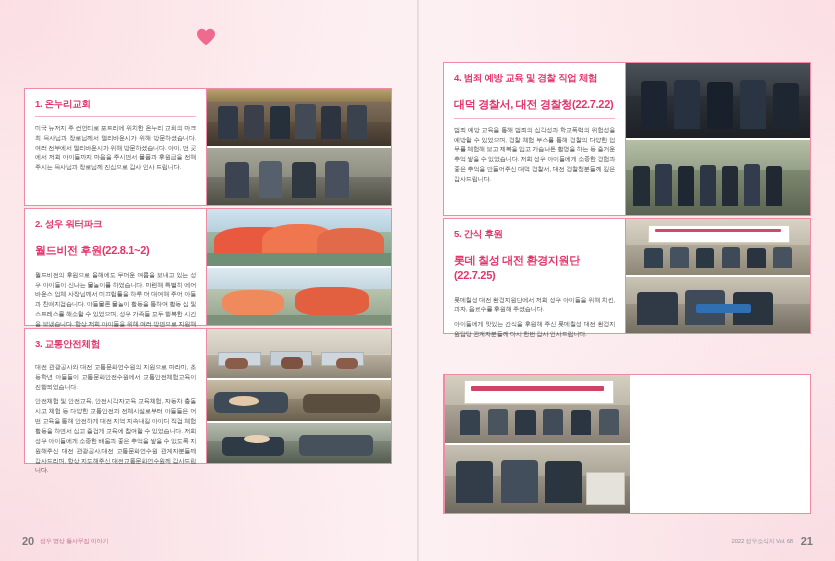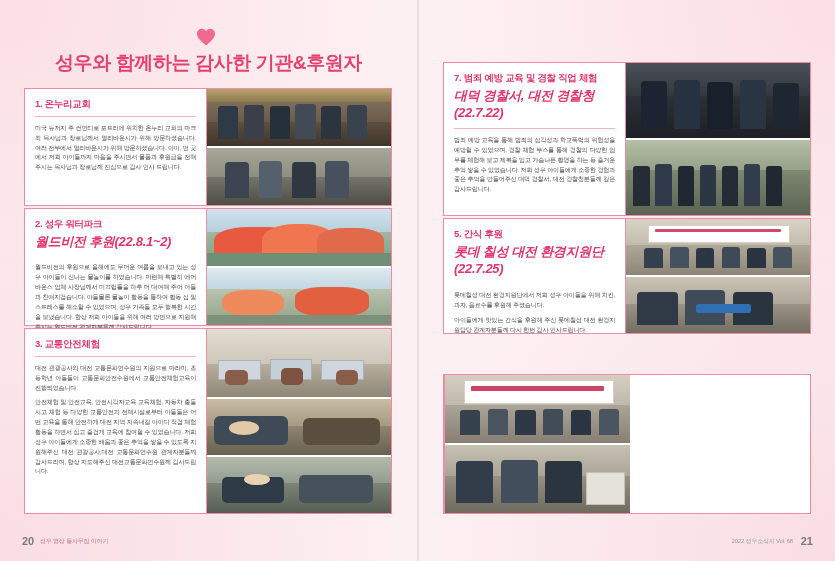--- a/index.html
+++ b/index.html
@@ -86,27 +86,26 @@
     gap: 2px;
   }
   .c-title {
     font-size: 9.5px;
     font-weight: bold;
     color: #e3356a;
     letter-spacing: -0.3px;
     line-height: 1.25;
   }
   .c-sub {
-    margin-top: 3px;
-    font-size: 13px;
+    margin-top: 13px;
+    font-size: 11px;
     font-weight: bold;
     color: #e3356a;
     letter-spacing: -0.3px;
     line-height: 1.35;
-    font-style: italic;
   }
   .rule {
     margin: 6px 0 6px 0;
     height: 1px;
     background: #f3b3c3;
   }
   .c-body {
     font-size: 6.1px;
     color: #4a4a4a;
     line-height: 1.62;
@@ -165,21 +164,20 @@
 </head>
 <body>
 
 <div class="page">
 
   <div class="gutter"></div>
 
   <svg class="heart" viewBox="0 0 24 22">
     <path d="M12 21 C12 21 1 13.5 1 7.2 C1 3.6 3.7 1 7 1 C9.2 1 11 2.2 12 4 C13 2.2 14.8 1 17 1 C20.3 1 23 3.6 23 7.2 C23 13.5 12 21 12 21 Z" fill="#f06a90"></path>
   </svg>
-  <div class="page-title">성우와 함께하는 감사한 기관&amp;후원자</div>
 
   <div class="card" style="left:24px; top:88px; width:368px; height:118px;">
     <div class="textcol" style="width:182px;border-radius:29px;">
       <div class="c-title">1. 온누리교회</div>
       <div class="rule"></div>
       <div class="c-body">미국 뉴저지 주 컨연티로 포트리에 위치한 온누리 교회의 마크 최 목사님과 장로님께서 멀리바운시가 위해 방문하셨습니다. 여러 전부에서 멀리바운시가 위해 방문하셨습니다. 아이, 먼 곳에서 저희 아이들까지 마음을 주시면서 물품과 후원금을 전해 주시는 목사님과 장로님께 진심으로 감사 인사 드립니다.</div>
     </div>
     <div class="imgcol" style="width:186px;">
       <div class="photo" style="background:#6d5c4e;">
         <div class="sky" style="height:58%; background:linear-gradient(#8a7a66,#6a5a48);"></div>
@@ -222,21 +220,21 @@
       <div class="photo" style="background:#cfdbe2;">
         <div class="sky" style="height:36%; background:linear-gradient(#dde9ef,#c3d6e0);"></div>
         <div class="ground" style="height:64%; background:linear-gradient(#b9c4ae,#8fa188);"></div>
         <div class="blob" style="left:8%; top:38%; width:34%; height:46%; background:#ef8a5c; border-radius:40%;"></div>
         <div class="blob" style="left:48%; top:34%; width:40%; height:50%; background:#e2603f; border-radius:36%;"></div>
         <div class="bar" style="left:0; top:82%; width:100%; height:18%; background:#7d9079;"></div>
       </div>
     </div>
   </div>
 
-  <div class="card" style="left:24px; top:328px; width:368px; height:186px;">
+  <div class="card" style="left:24px; top:328px; width:368px; height:136px;">
     <div class="textcol" style="width:182px;">
       <div class="c-title">3. 교통안전체험</div>
       <div class="rule"></div>
       <div class="c-body">대전 관광공사와 대전 교통문화연수원의 지원으로 마라미, 초등학년 아들들이 교통문화안전수원에서 교통안전체험교육이 진행되었습니다.</div>
       <div class="c-body p2">안전체험 및 안전교육, 안전시각자교육 교육체험, 자동차 충돌시고 체험 등 다양한 교통안전과 전체시설로부터 아들들은 어떤 교육을 통해 안전하게 대전 지역 지속내길 아이디 적검 체험 활동을 하면서 심고 즐겁게 교육에 참여할 수 있었습니다. 저희 성우 아이들에게 소중한 배움과 좋은 추억을 쌓을 수 있도록 지원해주신 대전 관광공사,대전 교통문화연수원 관계자분들께 감사드리며, 항상 지도해주신 대전교통문화연수원께 감사드립니다.</div>
     </div>
     <div class="imgcol" style="width:186px;">
       <div class="photo" style="background:#d3cec2; flex:1.15;">
         <div class="sky" style="height:52%; background:linear-gradient(#e2ddd1,#cdc7ba);"></div>
         <div class="ground" style="height:48%; background:linear-gradient(#b7ae9d,#8e8677);"></div>
@@ -259,21 +257,21 @@
         <div class="ground" style="height:54%; background:linear-gradient(#7d8578,#565d52);"></div>
         <div class="bar" style="left:8%; top:36%; width:34%; height:46%; background:#2e3b46; border-radius:5px;"></div>
         <div class="bar" style="left:50%; top:32%; width:40%; height:50%; background:#46515c; border-radius:5px;"></div>
         <div class="blob" style="left:20%; top:30%; width:14%; height:20%; background:#e9d2b4; border-radius:50%;"></div>
       </div>
     </div>
   </div>
 
   <div class="card" style="left:443px; top:62px; width:368px; height:154px;">
     <div class="textcol" style="width:182px;">
-      <div class="c-title">7. 범죄 예방 교육 및 경찰 직업 체험</div>
+      <div class="c-title">4. 범죄 예방 교육 및 경찰 직업 체험</div>
       <div class="c-sub">대덕 경찰서, 대전 경찰청(22.7.22)</div>
       <div class="rule"></div>
       <div class="c-body">범죄 예방 교육을 통해 범죄의 심각성과 학교폭력의 위험성을 예방할 수 있었으며, 경찰 체험 부스를 통해 경찰의 다양한 업무를 체험해 보고 제복을 입고 가슴나든 활명을 하는 등 즐거운 추억 쌓을 수 있었습니다. 저희 성우 아이들에게 소중한 경험과 좋은 추억을 만들어주신 대덕 경찰서, 대전 경찰청분들께 깊은 감사드립니다.</div>
     </div>
     <div class="imgcol" style="width:186px;">
       <div class="photo" style="background:#3a3f45;">
         <div class="sky" style="height:44%; background:linear-gradient(#4b5158,#33383e);"></div>
         <div class="ground" style="height:56%; background:linear-gradient(#2c3137,#1d2125);"></div>
         <div class="bar" style="left:8%; top:24%; width:14%; height:64%; background:#1b2430; border-radius:4px 4px 0 0;"></div>
         <div class="bar" style="left:26%; top:22%; width:14%; height:66%; background:#273140; border-radius:4px 4px 0 0;"></div>

